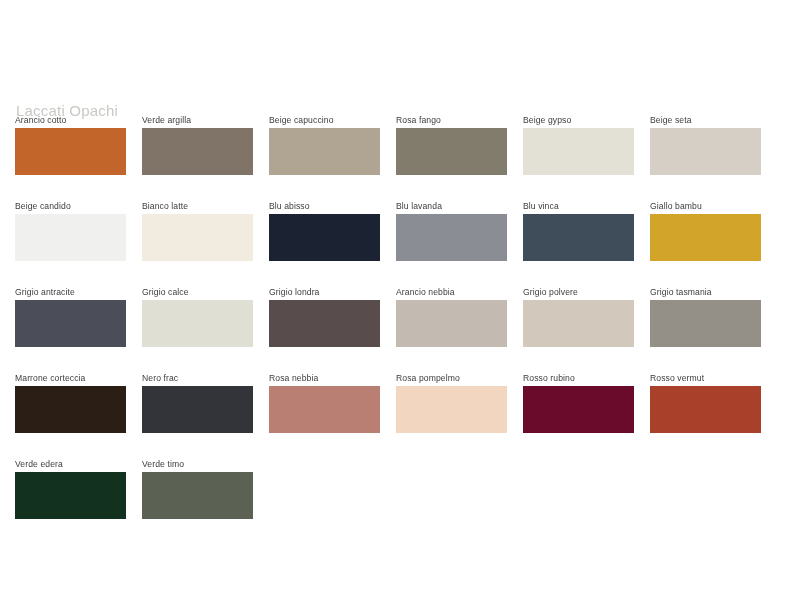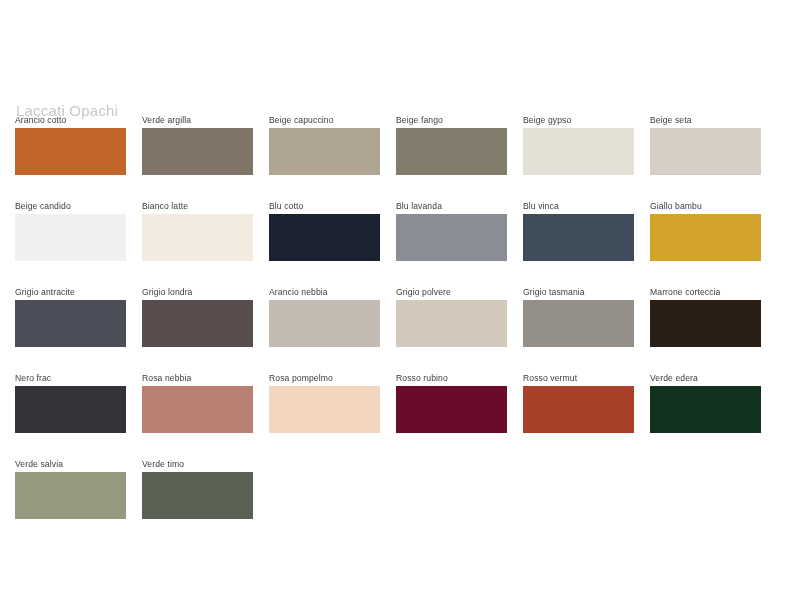--- a/index.html
+++ b/index.html
@@ -81,58 +81,62 @@
         </div>
         <div class="swatch-cell">
           <div class="swatch-label">Verde argilla</div>
           <div class="swatch-chip" style="background-color: rgb(127, 116, 103);"></div>
         </div>
         <div class="swatch-cell">
           <div class="swatch-label">Beige capuccino</div>
           <div class="swatch-chip" style="background-color: rgb(176, 164, 146);"></div>
         </div>
         <div class="swatch-cell">
-          <div class="swatch-label">Beige fango</div>
+          <div class="swatch-label">Rosa fango</div>
           <div class="swatch-chip" style="background-color: rgb(130, 124, 108);"></div>
         </div>
         <div class="swatch-cell">
           <div class="swatch-label">Beige gypso</div>
           <div class="swatch-chip" style="background-color: rgb(227, 224, 213);"></div>
         </div>
         <div class="swatch-cell">
           <div class="swatch-label">Beige seta</div>
           <div class="swatch-chip" style="background-color: rgb(214, 207, 198);"></div>
         </div>
         <div class="swatch-cell">
           <div class="swatch-label">Beige candido</div>
           <div class="swatch-chip" style="background-color: rgb(240, 241, 238);"></div>
         </div>
         <div class="swatch-cell">
           <div class="swatch-label">Bianco latte</div>
           <div class="swatch-chip" style="background-color: rgb(242, 236, 224);"></div>
         </div>
         <div class="swatch-cell">
-          <div class="swatch-label">Blu cotto</div>
+          <div class="swatch-label">Blu abisso</div>
           <div class="swatch-chip" style="background-color: rgb(27, 35, 51);"></div>
         </div>
         <div class="swatch-cell">
           <div class="swatch-label">Blu lavanda</div>
           <div class="swatch-chip" style="background-color: rgb(138, 142, 148);"></div>
         </div>
         <div class="swatch-cell">
           <div class="swatch-label">Blu vinca</div>
           <div class="swatch-chip" style="background-color: rgb(63, 76, 90);"></div>
         </div>
         <div class="swatch-cell">
           <div class="swatch-label">Giallo bambu</div>
           <div class="swatch-chip" style="background-color: rgb(210, 164, 42);"></div>
         </div>
         <div class="swatch-cell">
           <div class="swatch-label">Grigio antracite</div>
           <div class="swatch-chip" style="background-color: rgb(75, 77, 89);"></div>
+        </div>
+        <div class="swatch-cell">
+          <div class="swatch-label">Grigio calce</div>
+          <div class="swatch-chip" style="background-color: rgb(223, 223, 211);"></div>
         </div>
         <div class="swatch-cell">
           <div class="swatch-label">Grigio londra</div>
           <div class="swatch-chip" style="background-color: rgb(88, 76, 76);"></div>
         </div>
         <div class="swatch-cell">
           <div class="swatch-label">Arancio nebbia</div>
           <div class="swatch-chip" style="background-color: rgb(195, 187, 177);"></div>
         </div>
         <div class="swatch-cell">
@@ -165,23 +169,19 @@
         </div>
         <div class="swatch-cell">
           <div class="swatch-label">Rosso vermut</div>
           <div class="swatch-chip" style="background-color: rgb(168, 64, 42);"></div>
         </div>
         <div class="swatch-cell">
           <div class="swatch-label">Verde edera</div>
           <div class="swatch-chip" style="background-color: rgb(18, 50, 31);"></div>
         </div>
         <div class="swatch-cell">
-          <div class="swatch-label">Verde salvia</div>
-          <div class="swatch-chip" style="background-color: rgb(147, 154, 128);"></div>
-        </div>
-        <div class="swatch-cell">
           <div class="swatch-label">Verde timo</div>
           <div class="swatch-chip" style="background-color: rgb(91, 97, 83);"></div>
         </div>
       </div>
 
   </div>
 </div>
 
 </body></html>

